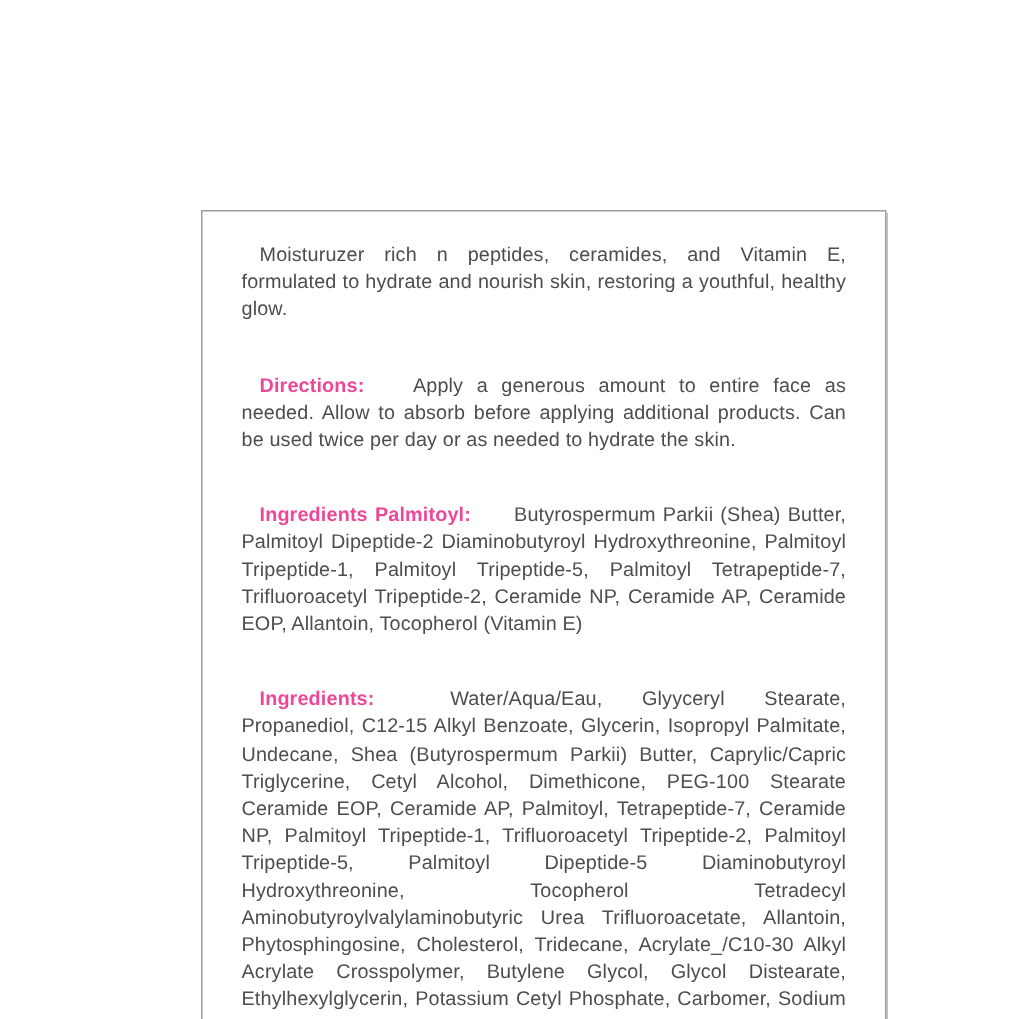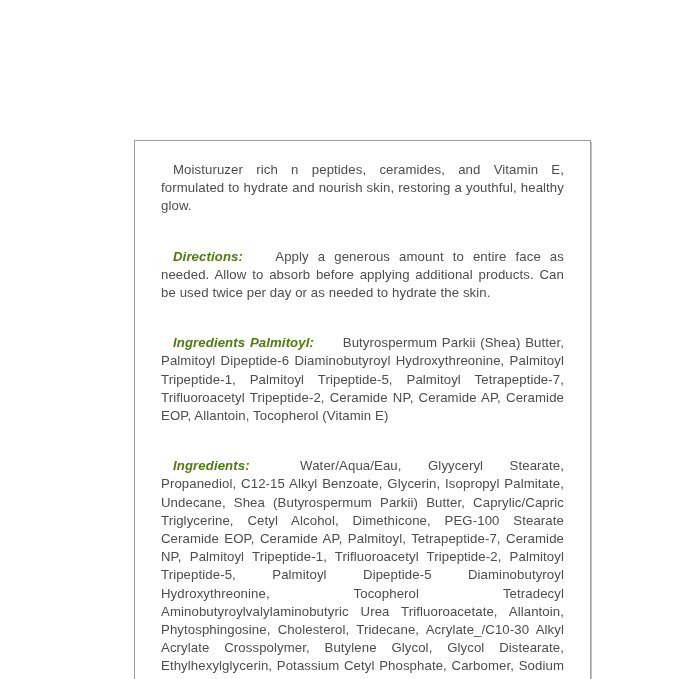--- a/index.html
+++ b/index.html
@@ -38,41 +38,40 @@
     color: #4d4d4d;
     text-align: justify;
     text-justify: inter-word;
     margin-bottom: 8px;
   }
 
   .info-panel p:last-child { margin-bottom: 0; }
 
   .info-panel .lbl {
     font-weight: 700;
-    color: #4d7c0f;
-    font-style: italic;
+    color: #ec4899;
   }
 </style>
 </head>
 <body>
 
 <div class="canvas">
 
   <div class="info-panel">
 
     <p>
       <span>Moisturuzer rich n peptides, ceramides, and Vitamin E, formulated to hydrate and nourish skin, restoring a youthful, healthy glow.</span>
     </p>
 
     <p>
       <span class="lbl">Directions:</span><span> Apply a generous amount to entire face as needed. Allow to absorb before applying additional products. Can be used twice per day or as needed to hydrate the skin.</span>
     </p>
 
     <p>
-      <span class="lbl">Ingredients Palmitoyl:</span><span> Butyrospermum Parkii (Shea) Butter, Palmitoyl Dipeptide-6 Diaminobutyroyl Hydroxythreonine, Palmitoyl Tripeptide-1, Palmitoyl Tripeptide-5, Palmitoyl Tetrapeptide-7, Trifluoroacetyl Tripeptide-2, Ceramide NP, Ceramide AP, Ceramide EOP, Allantoin, Tocopherol (Vitamin E)</span>
+      <span class="lbl">Ingredients Palmitoyl:</span><span> Butyrospermum Parkii (Shea) Butter, Palmitoyl Dipeptide-2 Diaminobutyroyl Hydroxythreonine, Palmitoyl Tripeptide-1, Palmitoyl Tripeptide-5, Palmitoyl Tetrapeptide-7, Trifluoroacetyl Tripeptide-2, Ceramide NP, Ceramide AP, Ceramide EOP, Allantoin, Tocopherol (Vitamin E)</span>
     </p>
 
     <p>
       <span class="lbl">Ingredients:</span><span> Water/Aqua/Eau, Glyyceryl Stearate, Propanediol, C12-15 Alkyl Benzoate, Glycerin, Isopropyl Palmitate, Undecane, Shea (Butyrospermum Parkii) Butter, Caprylic/Capric Triglycerine, Cetyl Alcohol, Dimethicone, PEG-100 Stearate Ceramide EOP, Ceramide AP, Palmitoyl, Tetrapeptide-7, Ceramide NP, Palmitoyl Tripeptide-1, Trifluoroacetyl Tripeptide-2, Palmitoyl Tripeptide-5, Palmitoyl Dipeptide-5 Diaminobutyroyl Hydroxythreonine, Tocopherol Tetradecyl Aminobutyroylvalylaminobutyric Urea Trifluoroacetate, Allantoin, Phytosphingosine, Cholesterol, Tridecane, Acrylate_/C10-30 Alkyl Acrylate Crosspolymer, Butylene Glycol, Glycol Distearate, Ethylhexylglycerin, Potassium Cetyl Phosphate, Carbomer, Sodium Hydroxide, Disodium EDTA, Sodium Lauroyl Lactylate, Polysorbate 20, Dextran, Xanthan Gum, Phenoxyethanol, Magnesium Chloride</span>
     </p>
 
   </div>
 
 </div>
 

